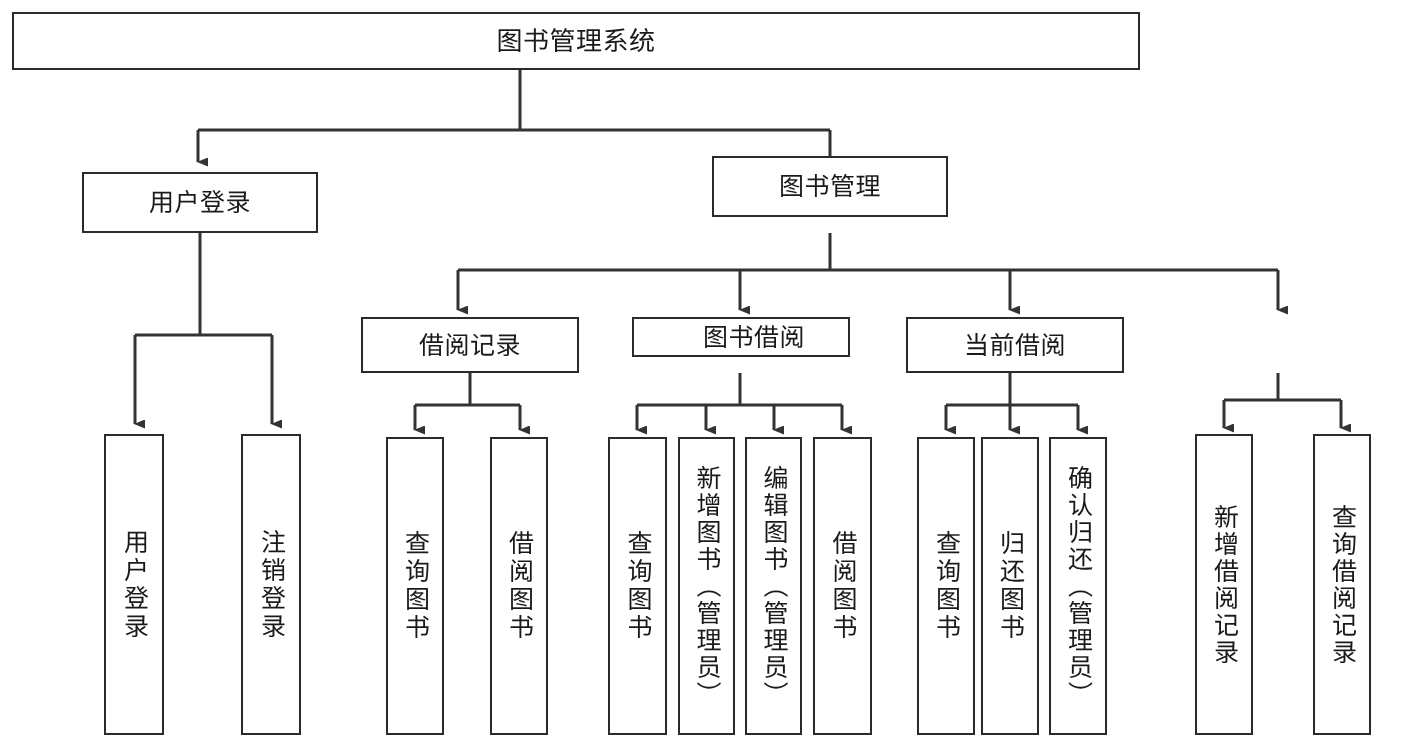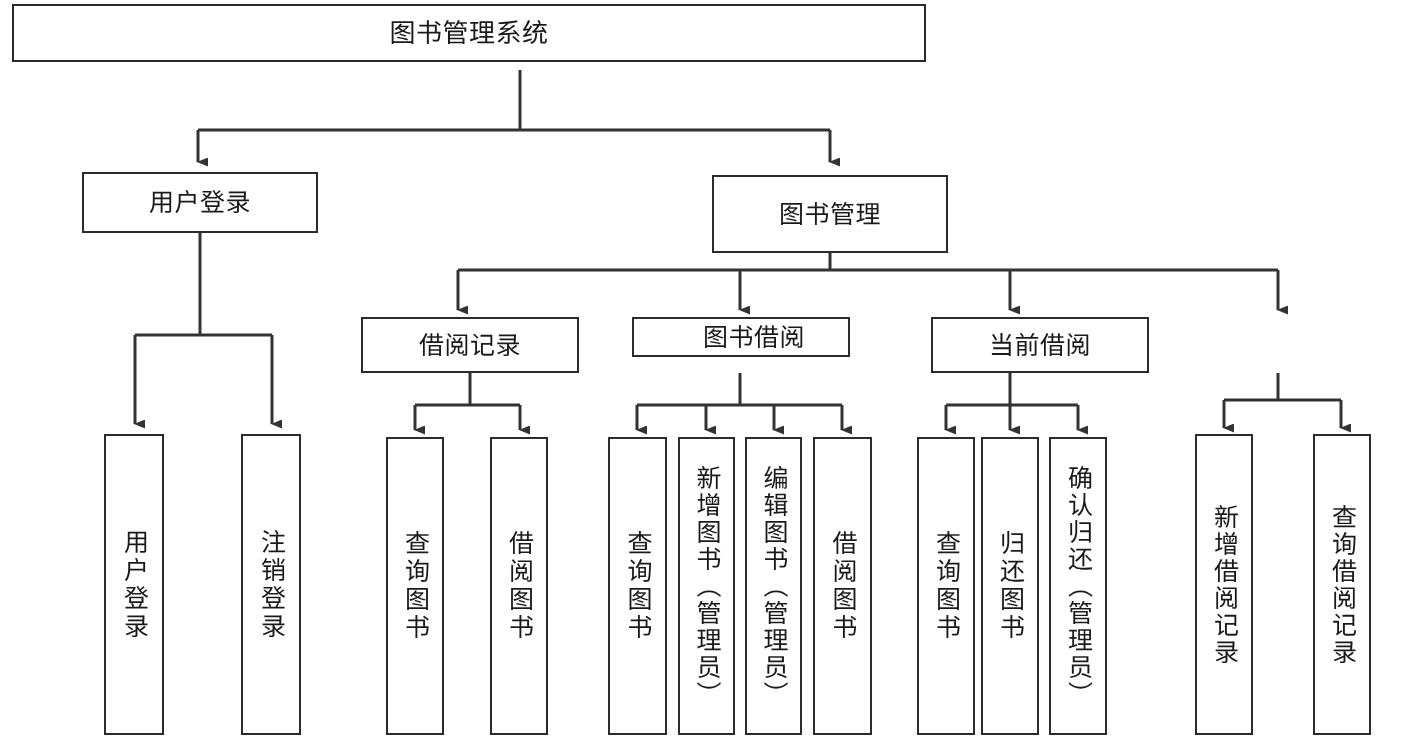--- a/index.html
+++ b/index.html
@@ -128,41 +128,41 @@
       <path d="M 1010,405 L 1010,430" marker-end="url(#arrowhead)"></path>
       <path d="M 1078,405 L 1078,430" marker-end="url(#arrowhead)"></path>
 
       <path d="M 1278,373 L 1278,400"></path>
       <path d="M 1224,400 L 1341,400"></path>
       <path d="M 1224,400 L 1224,428" marker-end="url(#arrowhead)"></path>
       <path d="M 1341,400 L 1341,428" marker-end="url(#arrowhead)"></path>
     </g>
   </svg>
 
-  <div class="node horiz root" style="left:12px; top:4px; width:914px; height:58px;">
+  <div class="node horiz root" style="left:12px; top:12px; width:1128px; height:58px;">
     <span class="node-label">图书管理系统</span>
   </div>
 
   <div class="node horiz" style="left:82px; top:172px; width:236px; height:61px;">
     <span class="node-label">用户登录</span>
   </div>
 
-  <div class="node horiz" style="left:712px; top:175px; width:236px; height:78px;">
+  <div class="node horiz" style="left:712px; top:156px; width:236px; height:61px;">
     <span class="node-label">图书管理</span>
   </div>
 
   <div class="node horiz" style="left:361px; top:317px; width:218px; height:56px;">
     <span class="node-label">借阅记录</span>
   </div>
 
   <div class="node horiz" style="left:632px; top:317px; width:218px; height:40px;padding-left:26px;">
     <span class="node-label">图书借阅</span>
   </div>
 
-  <div class="node horiz" style="left:931px; top:317px; width:218px; height:56px;">
+  <div class="node horiz" style="left:906px; top:317px; width:218px; height:56px;">
     <span class="node-label">当前借阅</span>
   </div>
 
 
   <div class="node vert" style="left:104px; top:434px; width:60px; height:301px;">
     <span class="node-label">用户登录</span>
   </div>
 
   <div class="node vert" style="left:241px; top:434px; width:60px; height:301px;">
     <span class="node-label">注销登录</span>

